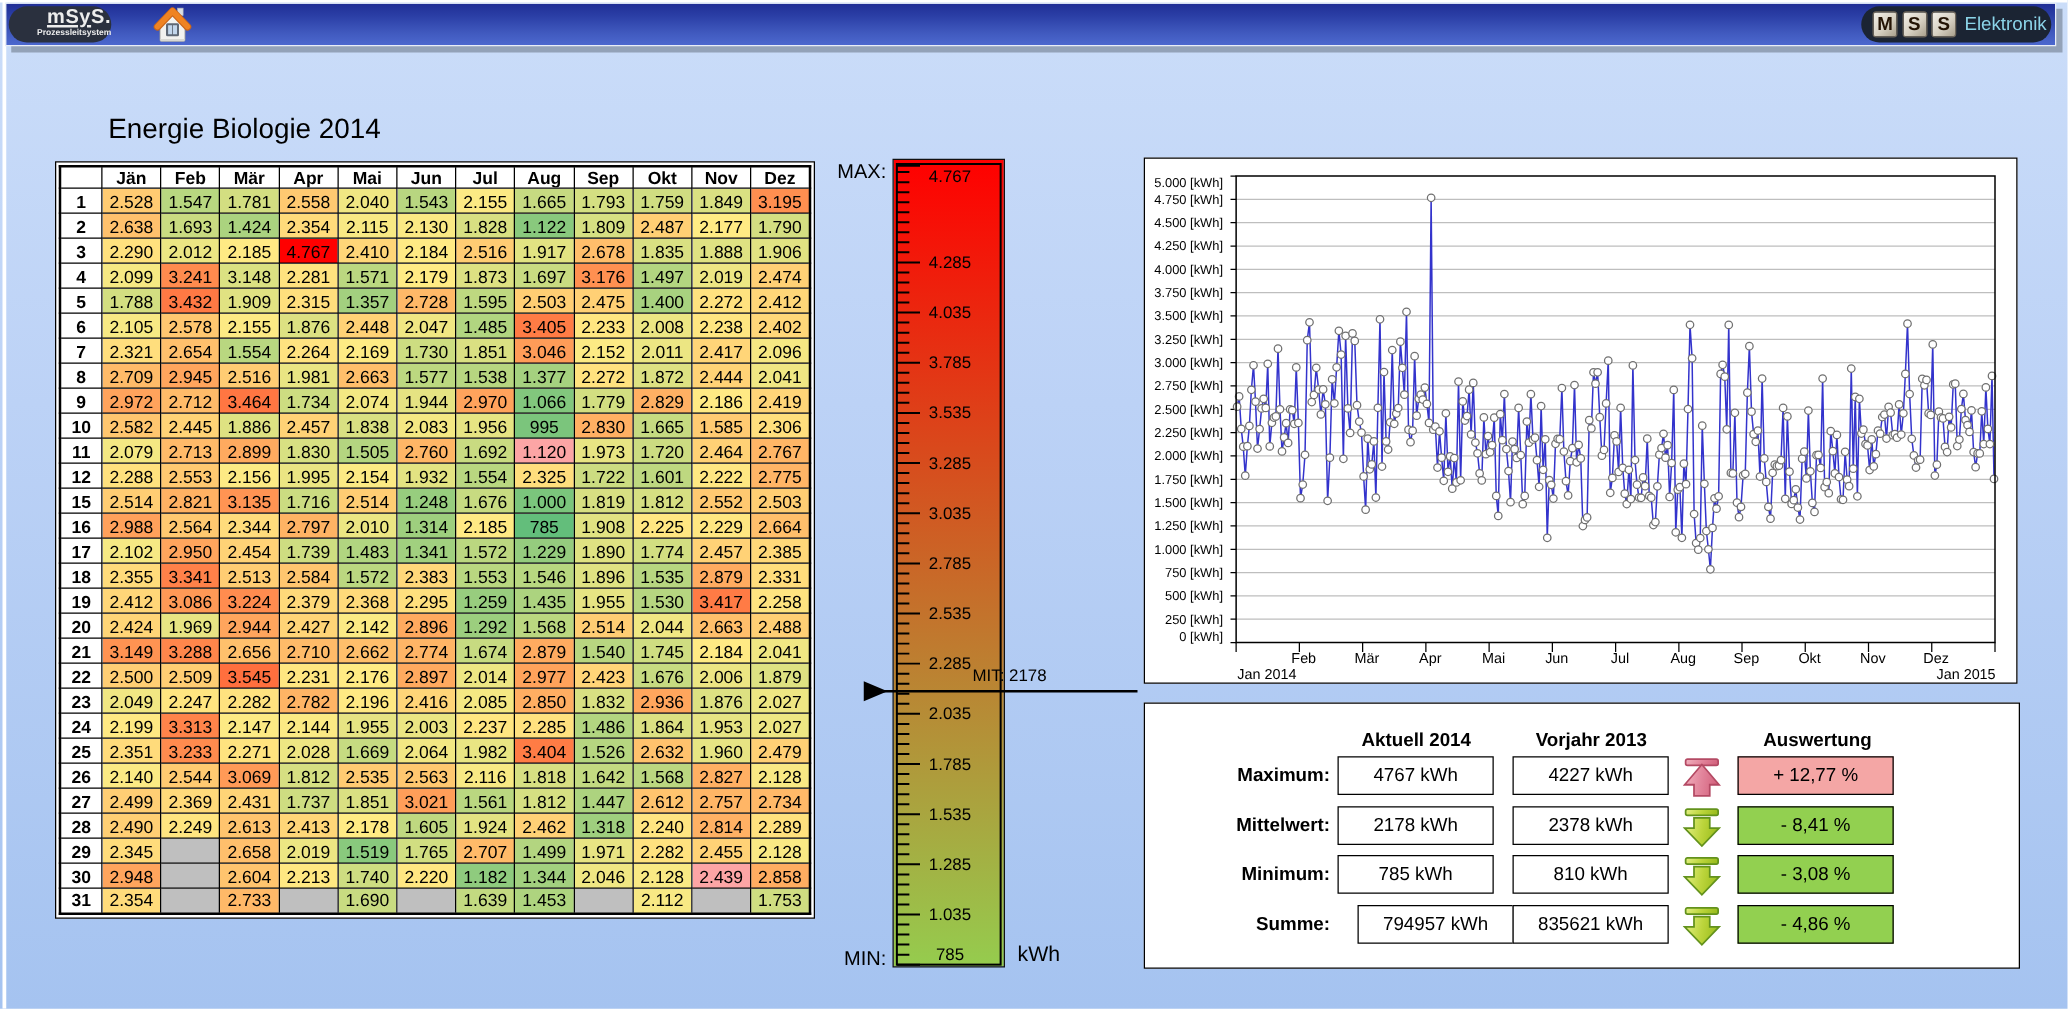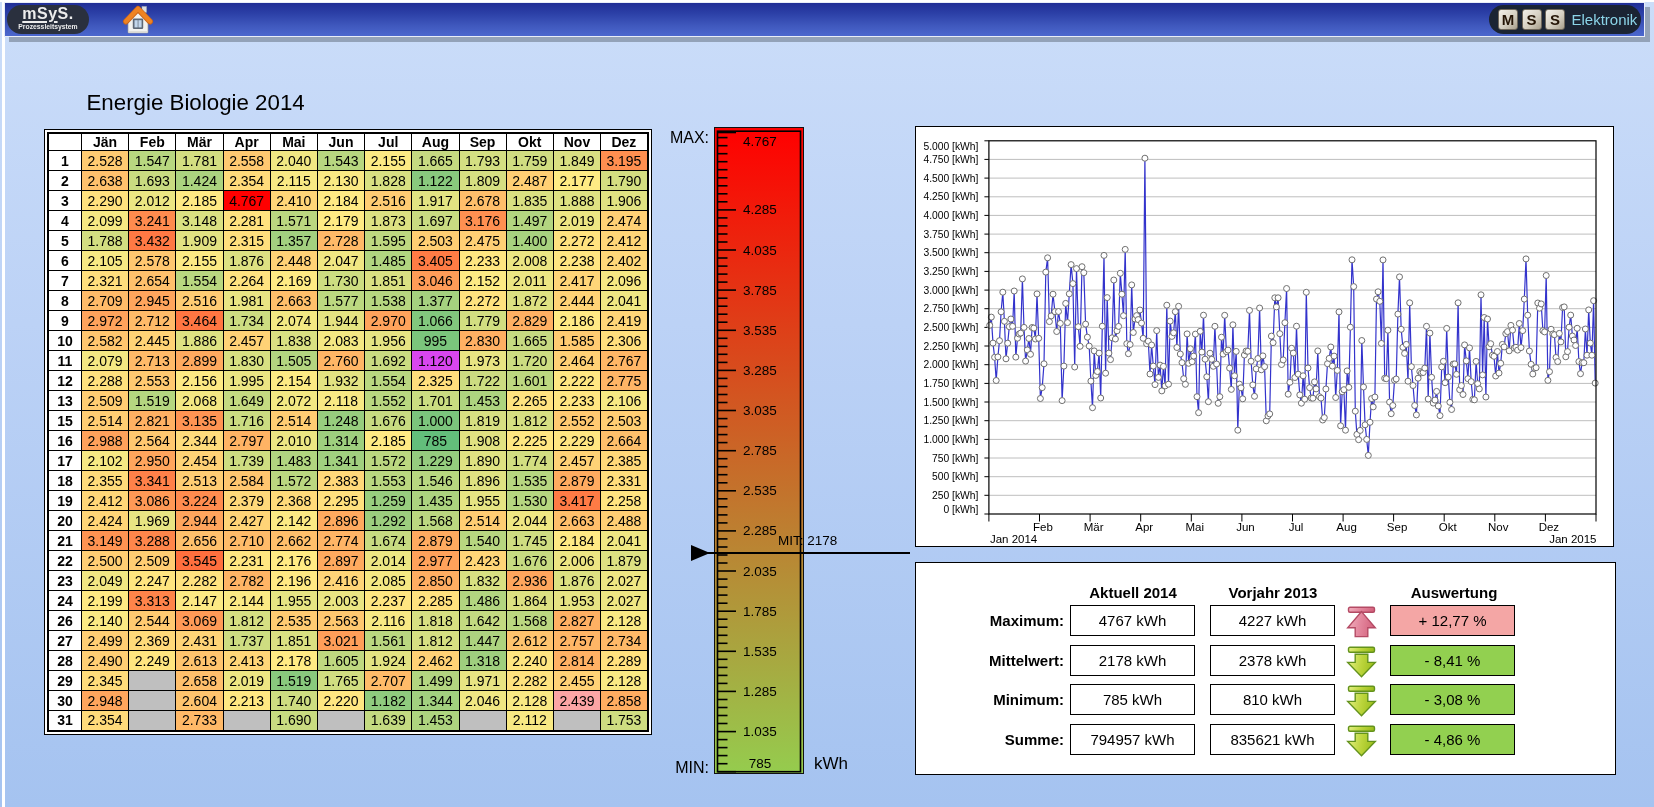--- a/index.html
+++ b/index.html
@@ -1,21 +1,21 @@
 <!DOCTYPE html>
 <html><head><meta charset="utf-8"><style>
 *{margin:0;padding:0;box-sizing:border-box}
 html,body{width:1654px;height:807px;overflow:hidden}
 body{font-family:"Liberation Sans",sans-serif;background:linear-gradient(180deg,#CBDDF9 0%,#BCD2F6 40%,#A5C3F0 100%);position:relative}
 #topline{position:absolute;left:0;top:0;width:1654px;height:2px;background:#FFF}
 #leftline{position:absolute;left:2px;top:0;width:2.5px;height:807px;background:#FFF}
 #topbar{position:absolute;left:4px;top:2px;width:1641px;height:35px;
  background:linear-gradient(180deg,#202E96 0%,#2B3FA6 30%,#4059BE 70%,#4C68CE 100%);
  border:1px solid #E8EDF8;box-shadow:5px 5px 0 #93A2B8}
-#msys{position:absolute;left:2px;top:2px;width:82px;height:29px;background:#2A303E;border-radius:15px;text-align:center;color:#EDEDED}
+#msys{position:absolute;left:2px;top:2px;width:82px;height:29px;background:#2A303E;border-radius:15px;text-align:right;color:#EDEDED}
 #msys1{font-size:16px;font-weight:bold;line-height:18px;letter-spacing:0.5px}
 #msys1 u{text-decoration-thickness:1.5px;text-underline-offset:2px}
 #msys2{font-size:6.8px;font-weight:bold;line-height:7px}
 #barttl{position:absolute;left:180px;top:1.5px;font-size:22.2px;color:#FFF;letter-spacing:0.2px}
 #mss{position:absolute;right:3px;top:2px;width:152px;height:29px;background:#1B2433;border-radius:14.5px;display:flex;align-items:center;padding-left:9px}
 .kb{display:inline-block;width:20px;height:21px;margin-right:3.5px;background:linear-gradient(135deg,#F2EFE8 0%,#D6D0C2 55%,#A89F8C 100%);border:1px solid #6E665A;border-radius:3px;color:#241405;font-weight:bold;font-size:15px;text-align:center;line-height:19px}
 #elek{color:#8BD4E8;font-size:15px;margin-left:3px}
 #pgttl{position:absolute;left:86.5px;top:90px;font-size:22.3px;color:#000}
 #twrap{position:absolute;left:44px;top:129px;border:1px solid #000;padding:2px;background:#FFF}
 #tbl{border-collapse:collapse;border:2px solid #000;table-layout:fixed}
@@ -240,21 +240,21 @@
         </tr>
         <tr>
           <td class="d">11</td>
           <td style="background:#F4E883">2.079</td>
           <td style="background:#FFBA69">2.713</td>
           <td style="background:#FFAA5F">2.899</td>
           <td style="background:#D8E082">1.830</td>
           <td style="background:#B4D580">1.505</td>
           <td style="background:#FFB666">2.760</td>
           <td style="background:#C9DB81">1.692</td>
-          <td style="background:#d946ef">1.120</td>
+          <td style="background:#fca5a5">1.120</td>
           <td style="background:#E8E483">1.973</td>
           <td style="background:#CCDC81">1.720</td>
           <td style="background:#FFD175">2.464</td>
           <td style="background:#FFB666">2.767</td>
         </tr>
         <tr>
           <td class="d">12</td>
           <td style="background:#FFE17E">2.288</td>
           <td style="background:#FFC971">2.553</td>
           <td style="background:#FDEA84">2.156</td>
@@ -262,35 +262,20 @@
           <td style="background:#FCEA84">2.154</td>
           <td style="background:#E3E382">1.932</td>
           <td style="background:#B9D780">1.554</td>
           <td style="background:#FFDE7D">2.325</td>
           <td style="background:#CCDC81">1.722</td>
           <td style="background:#BED880">1.601</td>
           <td style="background:#FFE782">2.222</td>
           <td style="background:#FFB566">2.775</td>
         </tr>
         <tr>
-          <td class="d">13</td>
-          <td style="background:#FFCD73">2.509</td>
-          <td style="background:#B5D680">1.519</td>
-          <td style="background:#F3E783">2.068</td>
-          <td style="background:#C4DA81">1.649</td>
-          <td style="background:#F3E883">2.072</td>
-          <td style="background:#F8E984">2.118</td>
-          <td style="background:#B9D780">1.552</td>
-          <td style="background:#CADC81">1.701</td>
-          <td style="background:#AED47F">1.453</td>
-          <td style="background:#FFE380">2.265</td>
-          <td style="background:#FFE681">2.233</td>
-          <td style="background:#F7E984">2.106</td>
-        </tr>
-        <tr>
           <td class="d">15</td>
           <td style="background:#FFCD73">2.514</td>
           <td style="background:#FFB163">2.821</td>
           <td style="background:#FF9453">3.135</td>
           <td style="background:#CBDC81">1.716</td>
           <td style="background:#FFCD73">2.514</td>
           <td style="background:#97CD7E">1.248</td>
           <td style="background:#C7DB81">1.676</td>
           <td style="background:#7BC57C">1.000</td>
           <td style="background:#D7DF82">1.819</td>
@@ -425,20 +410,35 @@
           <td style="background:#FCEA84">2.147</td>
           <td style="background:#FBEA84">2.144</td>
           <td style="background:#E6E483">1.955</td>
           <td style="background:#EBE583">2.003</td>
           <td style="background:#FFE681">2.237</td>
           <td style="background:#FFE17F">2.285</td>
           <td style="background:#B2D580">1.486</td>
           <td style="background:#DCE182">1.864</td>
           <td style="background:#E6E483">1.953</td>
           <td style="background:#EEE683">2.027</td>
+        </tr>
+        <tr>
+          <td class="d">25</td>
+          <td style="background:#FFDB7B">2.351</td>
+          <td style="background:#FF8B4E">3.233</td>
+          <td style="background:#FFE37F">2.271</td>
+          <td style="background:#EEE683">2.028</td>
+          <td style="background:#C6DB81">1.669</td>
+          <td style="background:#F2E783">2.064</td>
+          <td style="background:#E9E583">1.982</td>
+          <td style="background:#FF7C45">3.404</td>
+          <td style="background:#B6D680">1.526</td>
+          <td style="background:#FFC26D">2.632</td>
+          <td style="background:#E7E483">1.960</td>
+          <td style="background:#FFD075">2.479</td>
         </tr>
         <tr>
           <td class="d">26</td>
           <td style="background:#FBEA84">2.140</td>
           <td style="background:#FFCA71">2.544</td>
           <td style="background:#FF9A57">3.069</td>
           <td style="background:#D6DF82">1.812</td>
           <td style="background:#FFCB72">2.535</td>
           <td style="background:#FFC870">2.563</td>
           <td style="background:#F8E984">2.116</td>
@@ -1138,21 +1138,21 @@
           <stop offset="0" stop-color="#E6F188"></stop>
           <stop offset="0.55" stop-color="#BCD53C"></stop>
           <stop offset="1" stop-color="#9CBE1E"></stop>
         </linearGradient>
       </defs>
       <rect x="2.5" y="1.2" width="26" height="5" rx="1.5" fill="url(#gg2)" stroke="#63921C" stroke-width="1.4"></rect>
       <path d="M9.2 8.2 L21.8 8.2 L21.8 16.4 L29.3 16.4 L15.5 30.8 L1.7 16.4 L9.2 16.4 Z" fill="url(#gg2)" stroke="#63921C" stroke-width="1.4"></path>
     </svg>
     <div class="sbox" style="left:474px;top:121px;background:#92D050">- 3,08 %</div>
     <div class="slab" style="top:168px">Summe:</div>
-    <div class="sbox" style="left:154px;top:161px">794957 kWh</div>
+    <div class="sbox" style="left:170px;top:161px">794957 kWh</div>
     <div class="sbox" style="left:294px;top:161px">835621 kWh</div>
     <svg class="arr" style="left:430px;top:161.5px" width="31" height="32" viewBox="0 0 31 32">
       <defs>
         <linearGradient id="gg3" x1="0" y1="0" x2="1" y2="0.15">
           <stop offset="0" stop-color="#E6F188"></stop>
           <stop offset="0.55" stop-color="#BCD53C"></stop>
           <stop offset="1" stop-color="#9CBE1E"></stop>
         </linearGradient>
       </defs>
       <rect x="2.5" y="1.2" width="26" height="5" rx="1.5" fill="url(#gg3)" stroke="#63921C" stroke-width="1.4"></rect>

